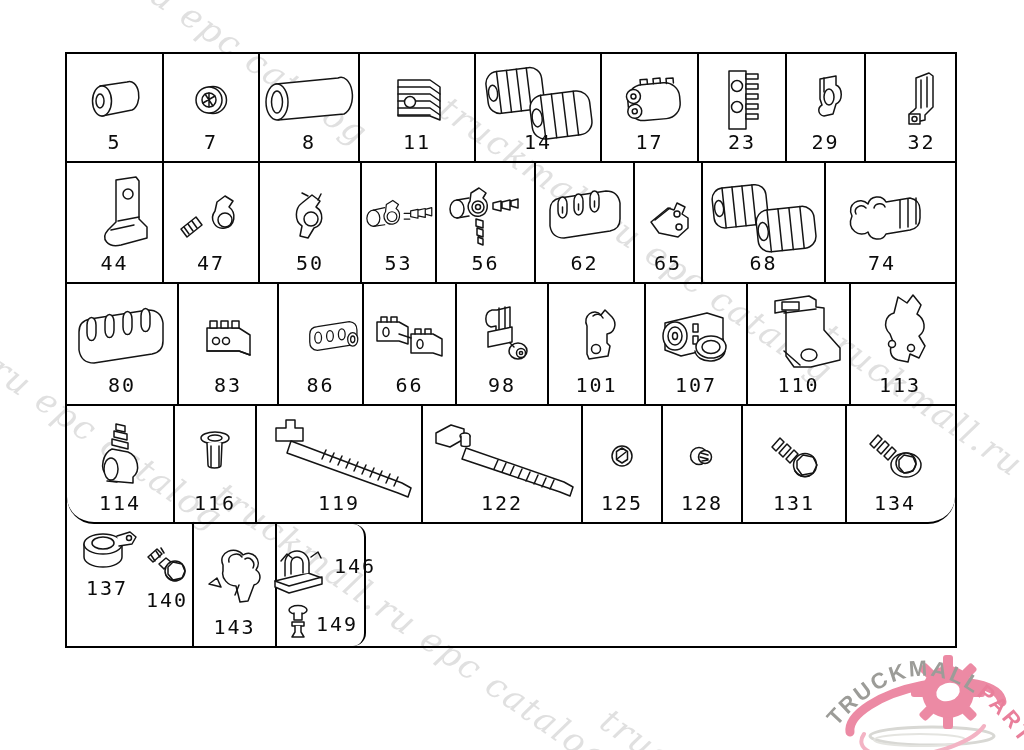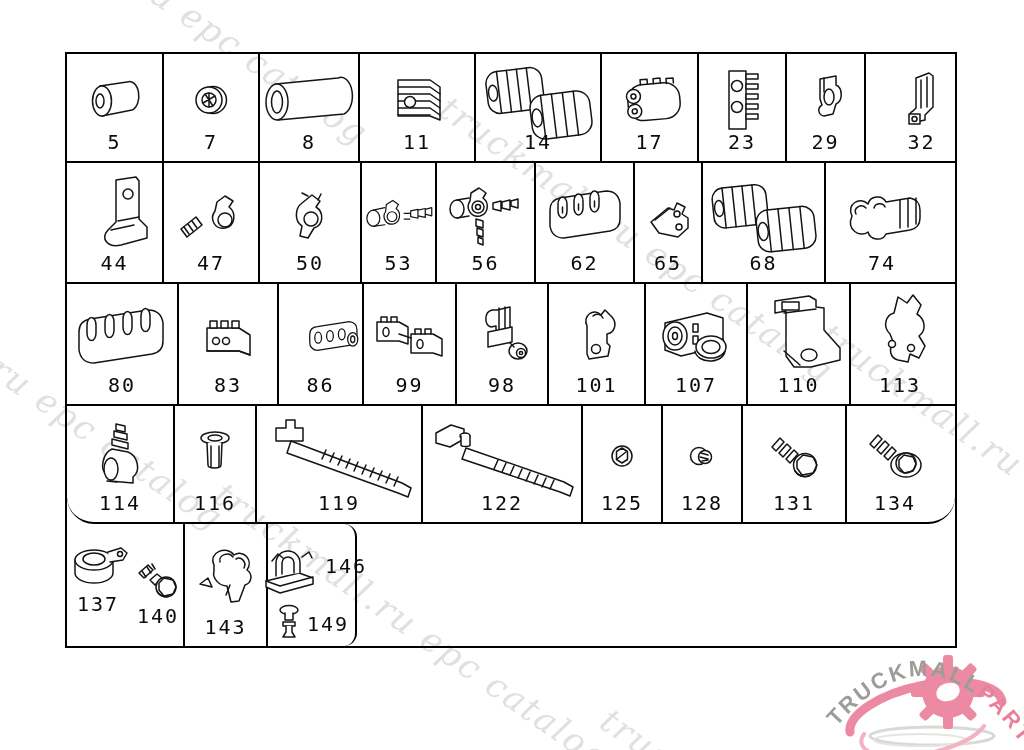--- a/index.html
+++ b/index.html
@@ -31,21 +31,21 @@
   .cell > svg{display:block;margin-bottom:16px;}
   .plabel{
     position:absolute;bottom:7px;left:0;width:100%;text-align:center;
     font-family:"DejaVu Sans Mono","Liberation Mono",monospace;
     font-size:20px;letter-spacing:2px;color:#0b0b0b;
   }
   .plabel-inline{
     font-family:"DejaVu Sans Mono","Liberation Mono",monospace;
     font-size:20px;letter-spacing:2px;color:#0b0b0b;
   }
-  .duo-row{flex-direction:row;align-items:flex-start;padding-top:18px;gap:4px;justify-content:center;}
+  .duo-row{flex-direction:row;align-items:flex-start;padding-top:2px;gap:4px;justify-content:center;margin-left:9px;}
   .duo-row .pcol{display:flex;flex-direction:column;align-items:center;}
   .duo-row .pcol:nth-child(2){margin-top:16px;}
   .duo-row .pcol > svg{margin-bottom:2px;}
   .duo-col{flex-direction:column;justify-content:flex-start;padding-top:12px;gap:6px;}
   .duo-col .prow{display:flex;align-items:center;gap:3px;}
   #brand-logo{position:absolute;left:806px;top:630px;z-index:2;}
 </style>
 </head>
 <body>
 
@@ -274,21 +274,21 @@
             <path d="M10 12 v-5 h6 v5 M20 12 v-5 h6 v5"></path>
             <ellipse cx="15" cy="22" rx="3" ry="4.5" fill="#fff"></ellipse>
           </g>
           <g transform="translate(34,12)">
             <path d="M6 12 h22 l9 5 v17 l-9 -3 h-22 z" fill="#fff"></path>
             <path d="M10 12 v-5 h6 v5 M20 12 v-5 h6 v5"></path>
             <ellipse cx="15" cy="22" rx="3" ry="4.5" fill="#fff"></ellipse>
           </g>
           <path d="M28 24 l12 4"></path>
         </svg>
-        <span class="plabel">99</span>
+        <span class="plabel">66</span>
       </div>
       <div class="cell" style="width: 92px;">
         <svg width="60" height="66" viewBox="0 0 60 66" fill="none" stroke="#141414" stroke-width="1.5" stroke-linejoin="round" stroke-linecap="round">
           <path d="M20 7 c-8 2 -8 15 -1 17 l5 -1 v5 l14 -3 v-21 l-13 3 z" fill="#fff"></path>
           <path d="M27 5 v21 M33 4 v21"></path>
           <path d="M16 29 l24 -5 v15 l-24 5 z" fill="#fff"></path>
           <ellipse cx="46" cy="48" rx="9" ry="8" fill="#fff"></ellipse>
           <circle cx="49" cy="50" r="4.5" fill="#fff"></circle>
           <circle cx="49" cy="50" r="1.6"></circle>
           <path d="M38 40 l4 4"></path>

